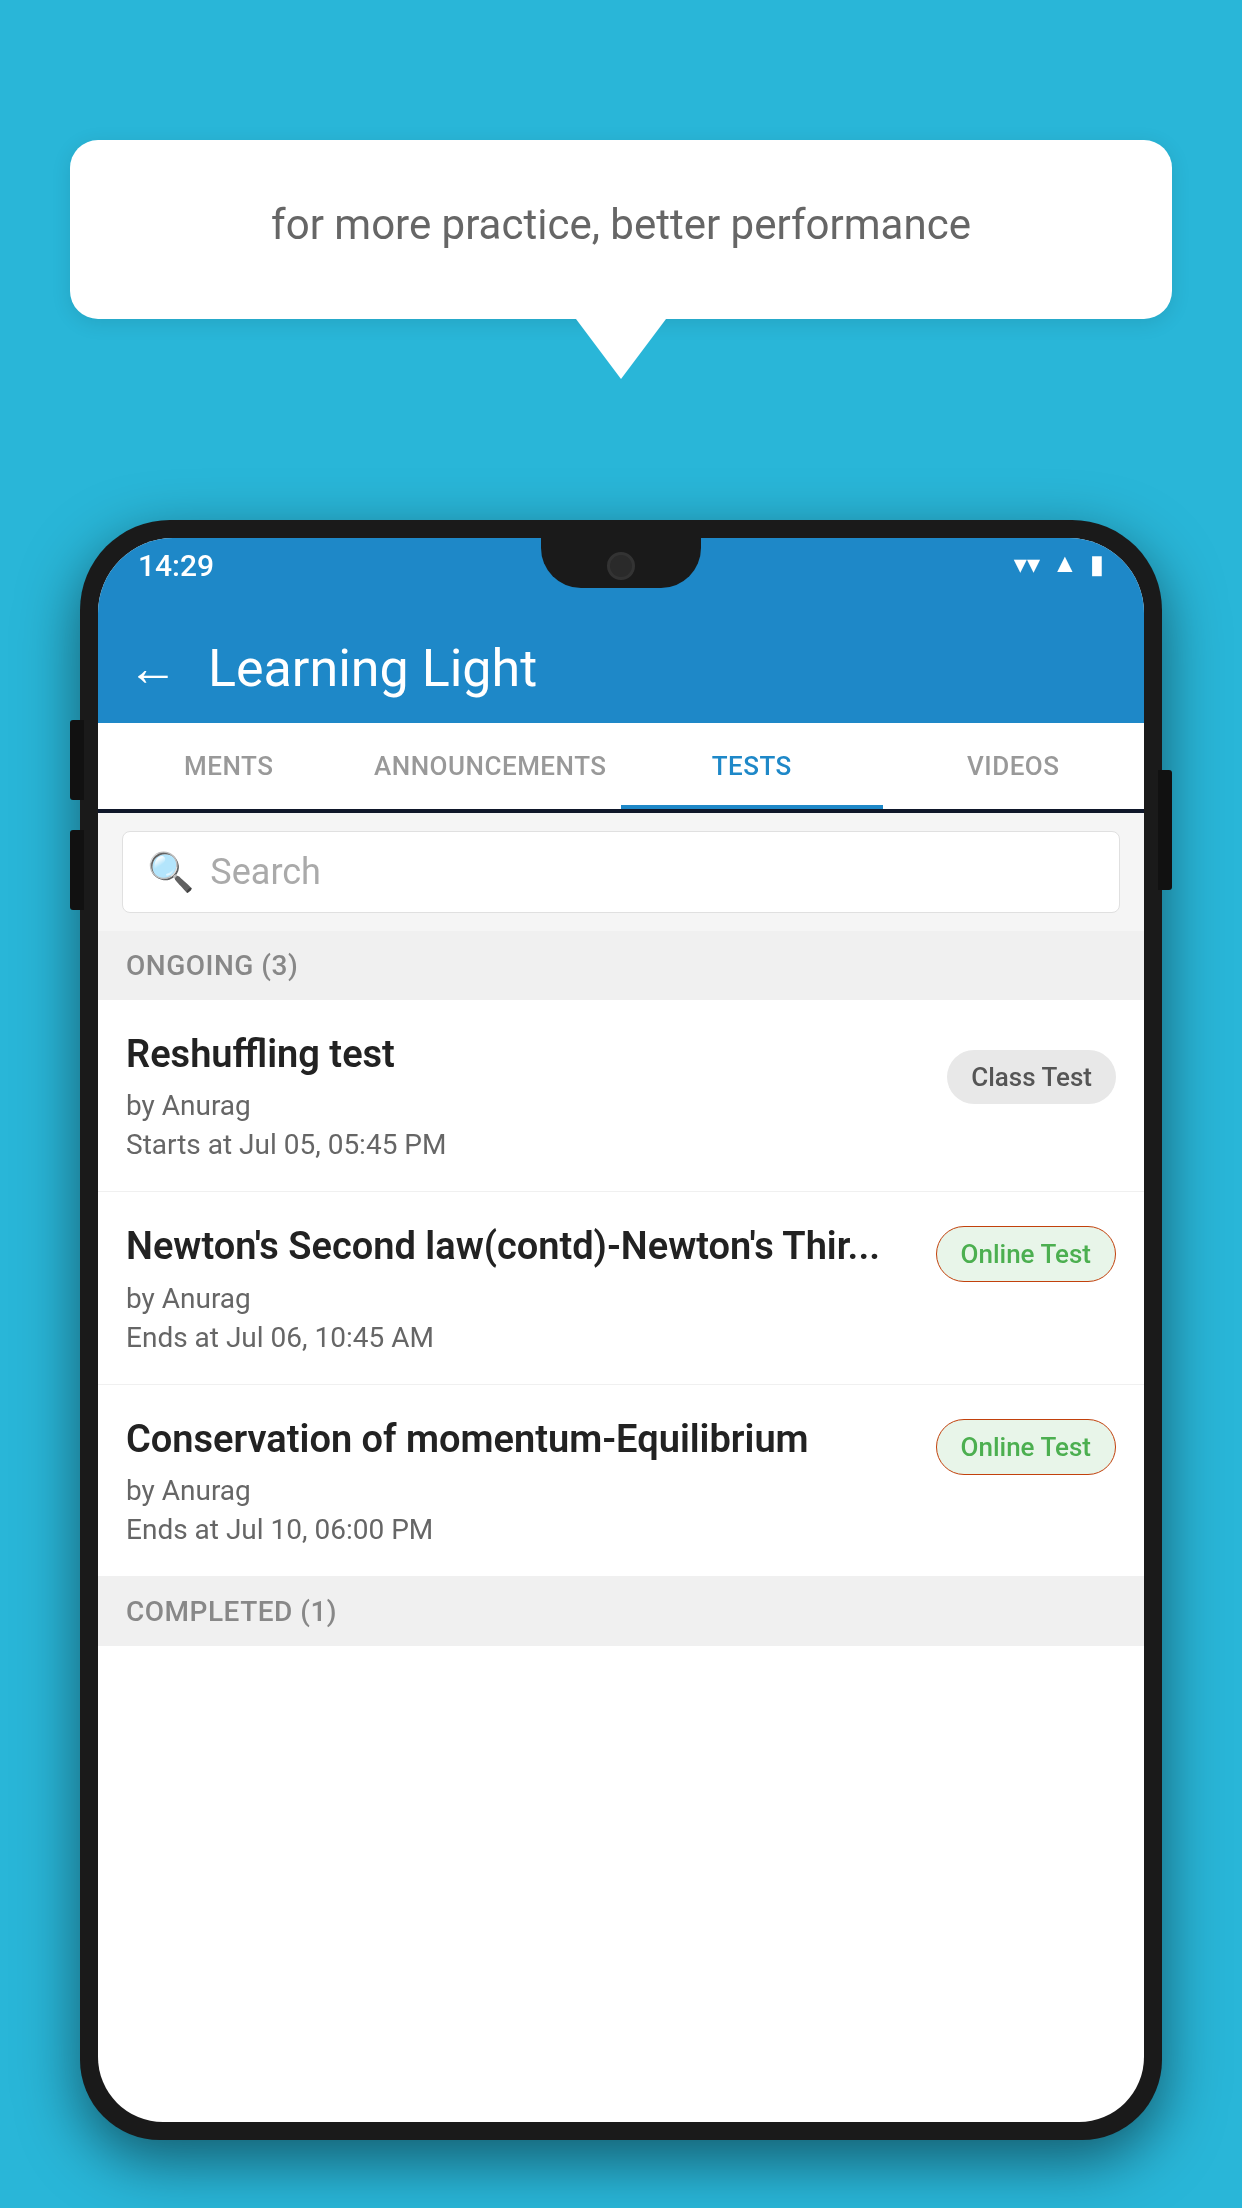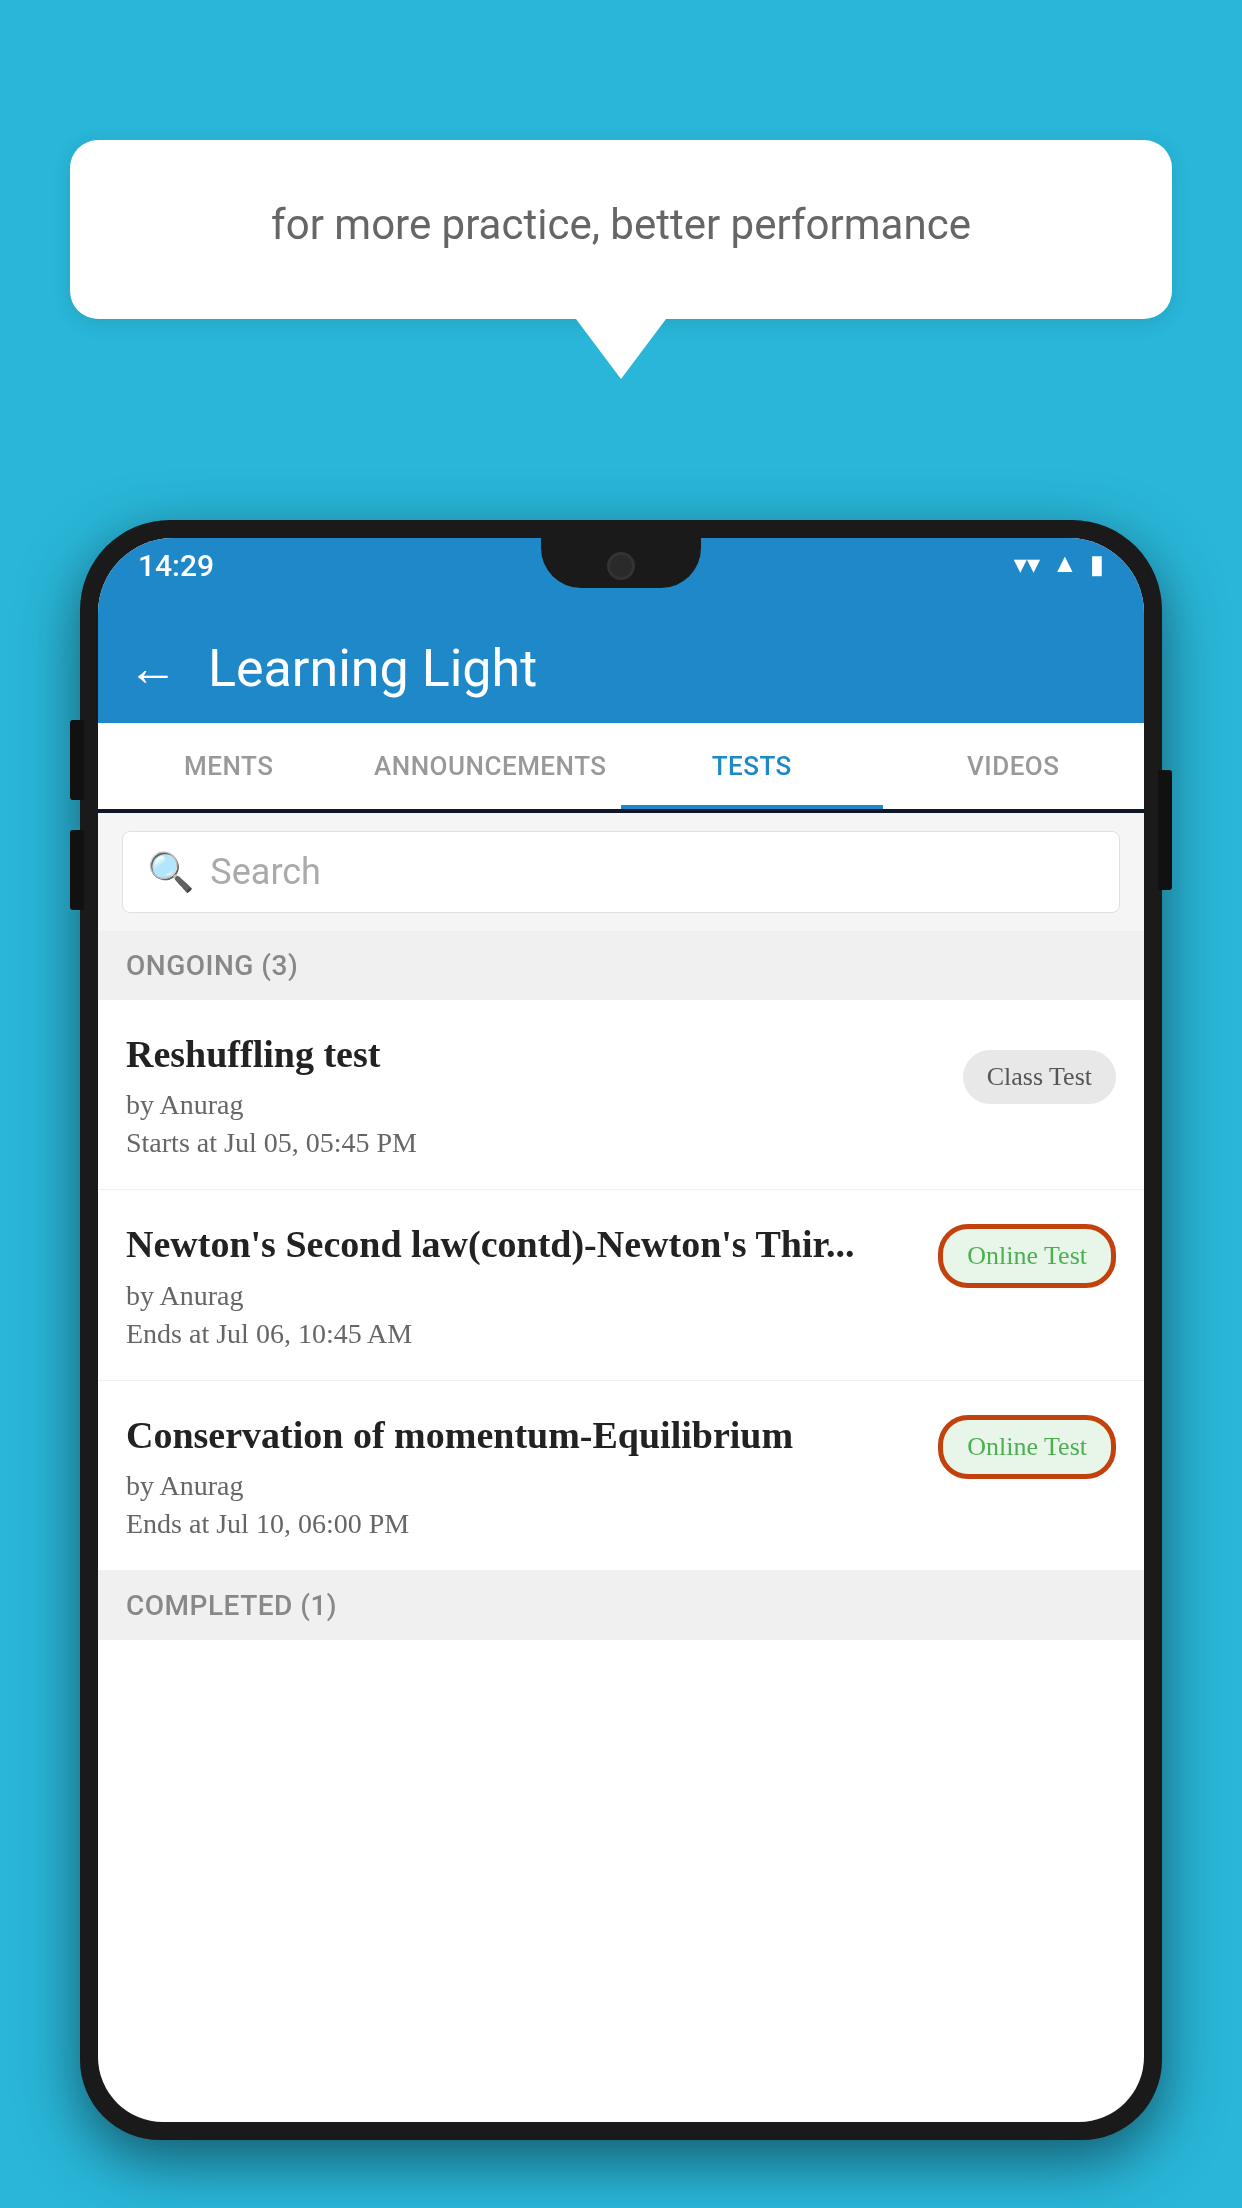--- a/index.html
+++ b/index.html
@@ -235,21 +235,20 @@
 
     
     .test-item {
       background: white;
       padding: 30px 28px;
       border-bottom: 1px solid #f0f0f0;
       display: flex;
       align-items: flex-start;
       justify-content: space-between;
       gap: 16px;
-      font-family: Liberation Serif, serif;
     }
 
     .test-content {
       flex: 1;
     }
 
     .test-title {
       font-size: 38px;
       font-weight: 600;
       color: #222;
@@ -280,21 +279,21 @@
 
     .badge-class {
       background: #e8e8e8;
       color: #555;
       margin-top: 20px;
     }
 
     .badge-online {
       background: #e8f5e9;
       color: #4caf50;
-      border: 5px solid #c2410c;
+      border: 1px solid #c2410c;
     }
 
     .completed-section {
       background: #f0f0f0;
       padding: 18px 28px;
     }
 
     .completed-label {
       color: #888;
       font-size: 28px;

